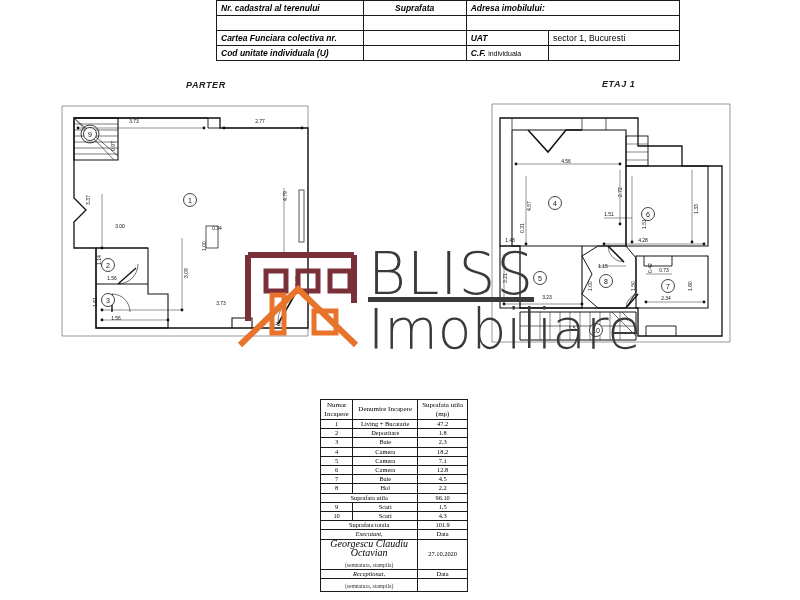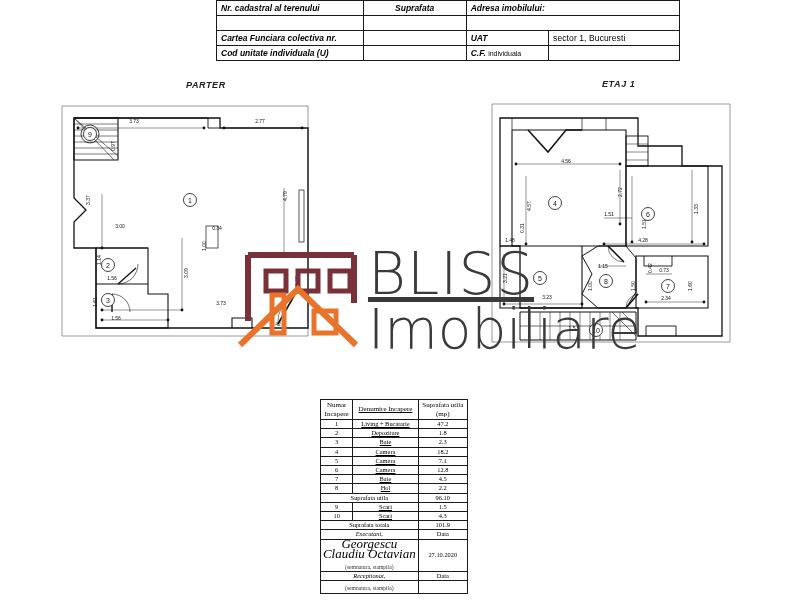--- a/index.html
+++ b/index.html
@@ -66,28 +66,28 @@
     border:1px solid #1a1a1a;
     font-size:6.4px;font-weight:normal;
     text-align:center;padding:0;height:8.2px;line-height:8.2px;
     font-family:"Liberation Serif", serif;
   }
   .room-table th{
     font-size:7px;height:19px;line-height:9px;font-weight:normal;
     font-family:"Liberation Serif", serif;
   }
   .rc-num{width:36px;}
-  .rc-name{width:88px;text-decoration:underline;}
+  .rc-name{width:88px;}
   .rc-area{width:62px;}
   .sig-cell{
     text-align:left;padding:2px 4px;height:auto;
     font-style:italic;font-size:8px;
     font-family:"Liberation Serif", serif;
   }
-  .sig-name{font-style:italic;font-size:13px;}
+  .sig-name{font-style:italic;font-size:10px;}
   .sig-small{font-style:normal;font-size:5.6px;color:#333;display:block;margin-top:3px;}
   .sig-date{text-align:left;padding:2px 4px;font-size:8px;font-style:normal;
     font-family:"Liberation Serif", serif;}
   .tall{height:26px;}
   .tall2{height:30px;}
 </style>
 </head>
 <body>
 
 <div class="page">

